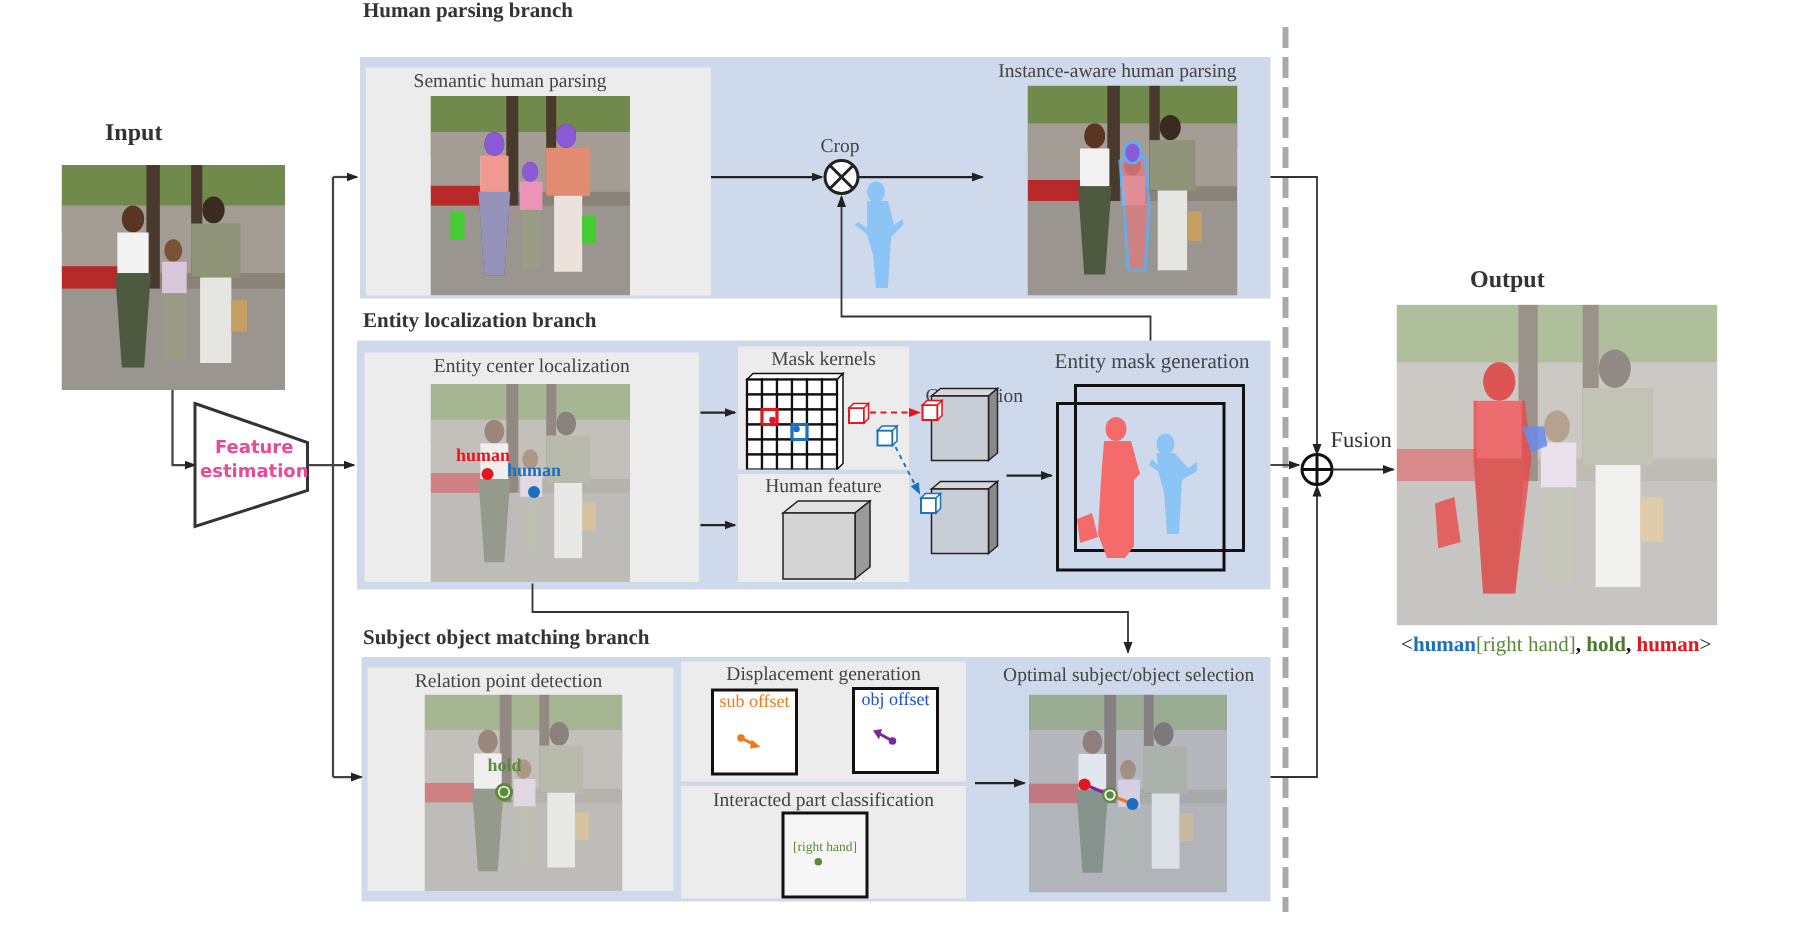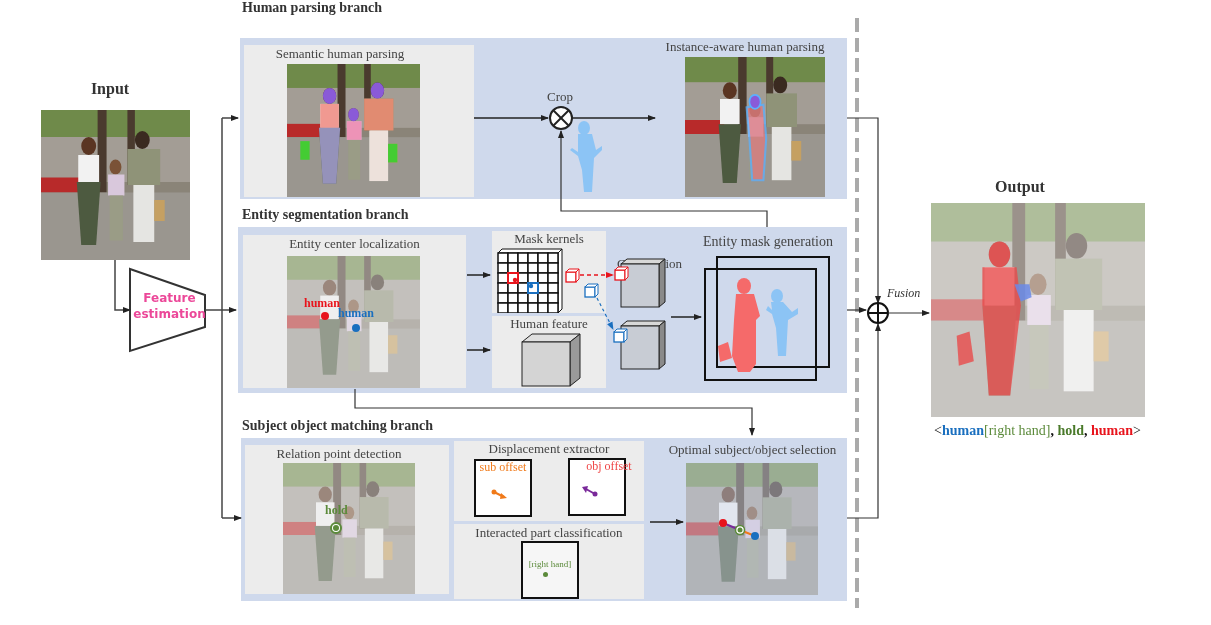--- a/index.html
+++ b/index.html
@@ -4,21 +4,21 @@
 <style>
   * { box-sizing: border-box; }
   html, body { margin: 0; padding: 0; background: #ffffff; }
   body { width: 1211px; height: 625px; position: relative; overflow: hidden; font-family: "Liberation Serif", "DejaVu Serif", serif; color: #333; }
   .abs { position: absolute; }
   .branch-title { font-weight: bold; font-size: 14px; color: #333; }
   .branch-bg { background: #cfd9ec; }
   .panel { background: #ececec; }
   .panel-label { font-size: 13px; color: #444; text-align: center; white-space: nowrap; }
   .photo { overflow: hidden; }
-  .big-label { font-weight: bold; font-size: 16px; color: #333; text-align: center; }
+  .big-label { font-weight: bold; font-size: 16px; color: #333; }
   svg.overlay { position: absolute; left: 0; top: 0; pointer-events: none; }
   .small-box { background: #ffffff; border: 2px solid #111; }
   .offset-label { font-size: 12px; text-align: center; }
   .bold { font-weight: bold; }
 </style>
 </head>
 <body>
 
 <svg width="0" height="0" style="position:absolute">
   <defs>
@@ -98,21 +98,21 @@
     <path d="M44,36 L56,34 L58,58 L56,88 L48,88 L46,58 Z" fill="#e07a80" opacity="0.75" stroke="#5ab0ff" stroke-width="1.5"></path>
     <ellipse cx="50" cy="32" rx="4" ry="5" fill="#8a5ad8" stroke="#5ab0ff" stroke-width="1.2"></ellipse>
   </svg>
 </div>
 
 <svg class="abs" style="left:566px; top:120px;" width="40" height="75" viewBox="0 0 40 75">
   <ellipse cx="18" cy="8" rx="6" ry="7" fill="#8cc4f5"></ellipse>
   <path d="M12,14 L26,14 L30,30 L36,26 L36,30 L28,38 L26,72 L18,72 L16,50 L12,36 L4,30 L6,28 L12,32 Z" fill="#8cc4f5"></path>
 </svg>
 
-<div class="abs branch-title" style="left:242px; top:207px;">Entity segmentation branch</div>
+<div class="abs branch-title" style="left:242px; top:207px;">Entity localization branch</div>
 <div class="abs branch-bg" style="left:238px; top:227px; width:609px; height:166px;"></div>
 <div class="abs panel" style="left:243px; top:235px; width:223px; height:153px;"></div>
 <div class="abs panel-label" style="left:243px; top:236px; width:223px;">Entity center localization</div>
 <div class="abs photo" style="left:287px; top:256px; width:133px; height:132px; opacity:0.55;">
   <svg width="133" height="132" viewBox="0 0 100 100" preserveAspectRatio="none">
       <use href="#scene"></use>
     </svg>
 </div>
 <div class="abs bold" style="left:304px; top:296px; font-size:12px; color:#e8141c;">human</div>
 <div class="abs bold" style="left:338px; top:306px; font-size:12px; color:#1a6fbf;">human</div>
@@ -207,30 +207,30 @@
   <svg width="132" height="131" viewBox="0 0 100 100" preserveAspectRatio="none">
       <use href="#scene"></use>
     </svg>
 </div>
 <div class="abs bold" style="left:325px; top:503px; font-size:12px; color:#5b8a3a;">hold</div>
 <div class="abs" style="left:330px; top:522px; width:12px; height:12px; border-radius:50%; border:2px solid #5b8a3a; background:#fff;">
   <div style="width:6px; height:6px; margin:1px; border-radius:50%; background:#5b8a3a;"></div>
 </div>
 
 <div class="abs panel" style="left:454px; top:441px; width:190px; height:80px;"></div>
-<div class="abs panel-label" style="left:454px; top:441px; width:190px;">Displacement extractor</div>
+<div class="abs panel-label" style="left:454px; top:441px; width:190px;">Displacement generation</div>
 <div class="abs small-box" style="left:474px; top:459px; width:58px; height:58px;"></div>
 <div class="abs offset-label" style="left:474px; top:460px; width:58px; color:#f07a1a;">sub offset</div>
 <svg class="abs" style="left:490px; top:488px;" width="20" height="14">
   <circle cx="4" cy="4" r="2.5" fill="#f07a1a"></circle>
   <line x1="4" y1="4" x2="14" y2="9" stroke="#f07a1a" stroke-width="2"></line>
   <path d="M11,5 L17,10 L10,11 Z" fill="#f07a1a"></path>
 </svg>
 <div class="abs small-box" style="left:568px; top:458px; width:58px; height:58px;"></div>
-<div class="abs offset-label" style="left:568px; top:459px; width:58px; color:#ef4444;margin-left:12px;">obj offset</div>
+<div class="abs offset-label" style="left:568px; top:459px; width:58px; color:#1d4ed8;">obj offset</div>
 <svg class="abs" style="left:580px; top:485px;" width="20" height="14">
   <circle cx="15" cy="9" r="2.5" fill="#7a2a9a"></circle>
   <line x1="15" y1="9" x2="6" y2="4" stroke="#7a2a9a" stroke-width="2"></line>
   <path d="M8,1 L2,2 L6,8 Z" fill="#7a2a9a"></path>
 </svg>
 
 <div class="abs panel" style="left:454px; top:524px; width:190px; height:75px;"></div>
 <div class="abs panel-label" style="left:454px; top:525px; width:190px;">Interacted part classification</div>
 <div class="abs small-box" style="left:521px; top:541px; width:58px; height:58px; background:#f6f6f6;"></div>
 <div class="abs" style="left:521px; top:559px; width:58px; text-align:center; font-size:9px; color:#5b8a3a;">[right hand]</div>
@@ -263,21 +263,21 @@
       </g>
     <ellipse cx="32" cy="24" rx="5" ry="6" fill="#e84a4a" opacity="0.85"></ellipse>
     <path d="M24,30 L40,30 L42,48 L37,90 L27,90 L24,48 Z" fill="#e84a4a" opacity="0.8"></path>
     <path d="M12,62 L18,60 L20,74 L13,76 Z" fill="#e84a4a" opacity="0.8"></path>
     <path d="M39,38 L46,38 L47,44 L42,46 Z" fill="#6a8ae8" opacity="0.85"></path>
   </svg>
 </div>
 <div class="abs" style="left:915px; top:423px; width:245px; text-align:center; font-size:14px; white-space:nowrap;">
   <span style="color:#111;">&lt;</span><span class="bold" style="color:#1a6fbf;">human</span><span style="color:#5b8a3a;">[right hand]</span><span class="bold" style="color:#111;">, </span><span class="bold" style="color:#4a7a2a;">hold</span><span class="bold" style="color:#111;">, </span><span class="bold" style="color:#e8141c;">human</span><span style="color:#111;">&gt;</span>
 </div>
-<div class="abs" style="left:887px; top:286px; font-size:12px; color:#333;font-style:italic;">Fusion</div>
+<div class="abs" style="left:887px; top:286px; font-size:15px; color:#333;">Fusion</div>
 
 <svg class="overlay" width="1211" height="625">
 
   <path d="M115,260 L115,310 L130,310" fill="none" stroke="#444" stroke-width="1.5" marker-end="url(#arr)"></path>
 
   <path d="M205,310 L236,310" fill="none" stroke="#444" stroke-width="1.5" marker-end="url(#arr)"></path>
 
   <path d="M222,118 L222,518" fill="none" stroke="#444" stroke-width="1.5"></path>
   <path d="M222,118 L238,118" fill="none" stroke="#444" stroke-width="1.5" marker-end="url(#arr)"></path>
   <path d="M222,518 L241,518" fill="none" stroke="#444" stroke-width="1.5" marker-end="url(#arr)"></path>

